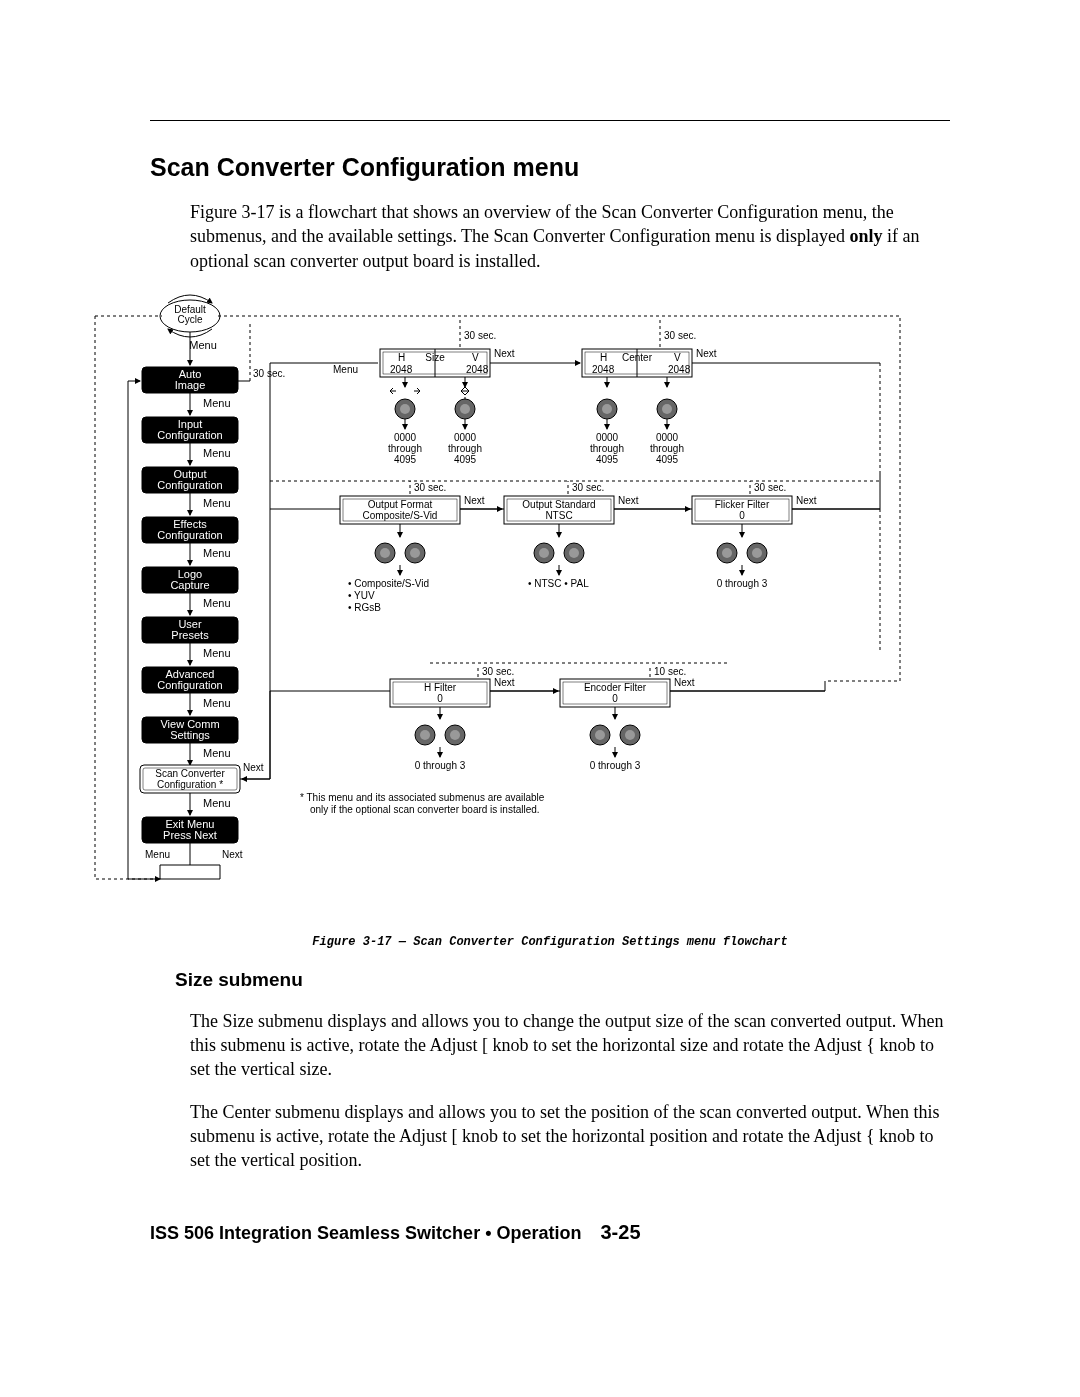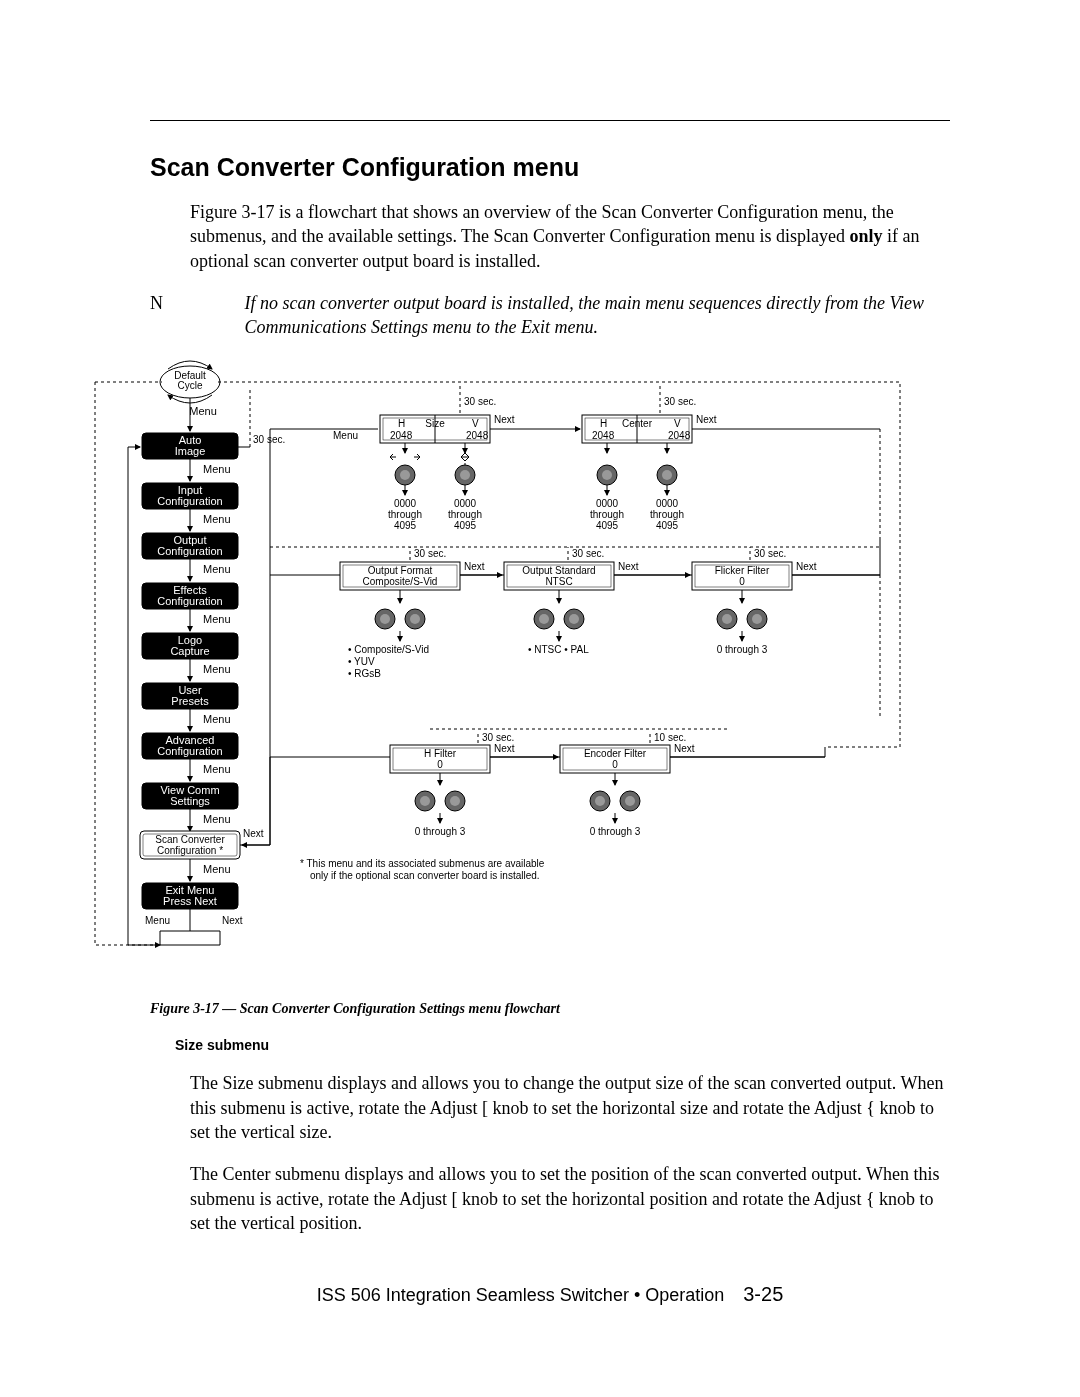--- a/index.html
+++ b/index.html
@@ -49,37 +49,38 @@
     vertical-align: top;
     font-style: italic;
     font-size: 18px;
     line-height: 1.35;
   }
   .only { font-weight: bold; }
   .figure-wrap {
     margin: 18px 0 18px -60px;
   }
   .caption {
-    font-family: Liberation Serif, serif;
+    font-family: Liberation Mono, monospace;
     font-weight: bold;
     font-style: italic;
-    font-size: 14px;
+    text-align: center;
+    font-size: 12px;
     margin: 20px 0 20px 0;
   }
   h3.sub {
     font-family: Arial, Helvetica, sans-serif;
     font-weight: bold;
-    font-size: 14px;
+    font-size: 19px;
     margin: 14px 0 4px 25px;
   }
   .footer {
     margin-top: 48px;
-    text-align: center;
+    text-align: left;
     font-family: Arial, Helvetica, sans-serif;
-    font-weight: normal;
+    font-weight: bold;
     font-size: 18px;
   }
   .footer .pg {
     font-size: 20px;
     margin-left: 14px;
   }
   
   .fc text { font-family: Arial, Helvetica, sans-serif; }
   .menu-box { fill:#000; stroke:#000; }
   .menu-txt { fill:#fff; font-size:11px; }
@@ -98,24 +99,20 @@
 
 <div class="page">
   <hr class="top-rule">
 
   <h2 class="section-head">Scan Converter Configuration menu</h2>
 
   <p class="body-indent">
     <span>Figure 3-17 is a flowchart that shows an overview of the Scan Converter Configuration menu, the submenus, and the available settings.  The Scan Converter Configuration menu is displayed </span><span class="only">only</span><span> if an optional scan converter output board is installed.</span>
   </p>
 
-  <div class="body-indent note-row">
-    <span class="n">N</span>
-    <span class="n-text">If no scan converter output board is installed, the main menu sequences directly from the View Communications Settings menu to the Exit menu.</span>
-  </div>
 
   <div class="figure-wrap">
     <svg class="fc" viewBox="0 0 820 620" width="820" height="620">
       <defs>
         <marker id="ah" markerWidth="6" markerHeight="6" refX="5" refY="3" orient="auto">
           <path d="M0,0 L6,3 L0,6 Z" class="arrow"></path>
         </marker>
       </defs>
 
       <ellipse cx="100" cy="25" rx="30" ry="16" class="sub-box"></ellipse>

